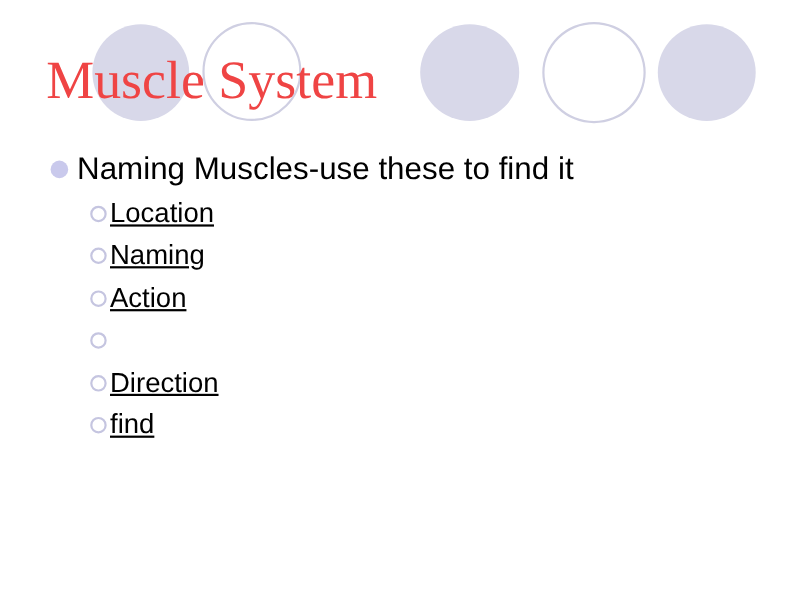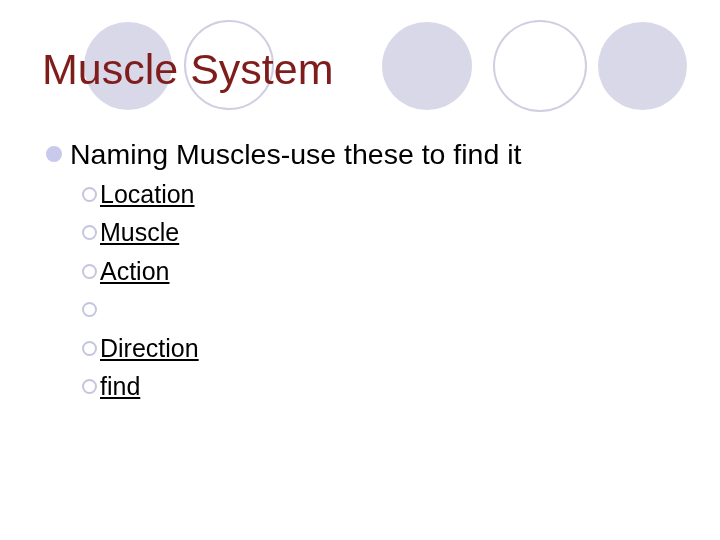--- a/index.html
+++ b/index.html
@@ -37,25 +37,26 @@
   .c2 { left: 184px; top: 20px; width: 86px; height: 86px; }
   .c3 { left: 382px; top: 22px; width: 90px; height: 88px; }
   .c4 { left: 493px; top: 20px; width: 90px; height: 88px; }
   .c5 { left: 598px; top: 22px; width: 89px; height: 88px; }
 
   .slide-title {
     position: absolute;
     left: 42px;
     top: 48px;
     z-index: 2;
-    font-size: 43px;
+    font-size: 49px;
     line-height: 1;
-    color: #7f1d1d;
+    color: #ef4444;
     white-space: nowrap;
     letter-spacing: 0px;
+    font-family: Liberation Serif, serif;
   }
 
   .content {
     position: absolute;
     left: 0;
     top: 0;
     width: 720px;
     height: 540px;
     z-index: 2;
   }
@@ -131,21 +132,21 @@
       <span class="bullet-text">Naming Muscles-use these to find it</span>
     </div>
 
     <div class="sublist">
       <div class="sub-row">
         <span class="sub-ring"></span>
         <span class="sub-text">Location</span>
       </div>
       <div class="sub-row">
         <span class="sub-ring"></span>
-        <span class="sub-text">Muscle</span>
+        <span class="sub-text">Naming</span>
       </div>
       <div class="sub-row">
         <span class="sub-ring"></span>
         <span class="sub-text">Action</span>
       </div>
       <div class="sub-row">
         <span class="sub-ring"></span>
       </div>
       <div class="sub-row">
         <span class="sub-ring"></span>

